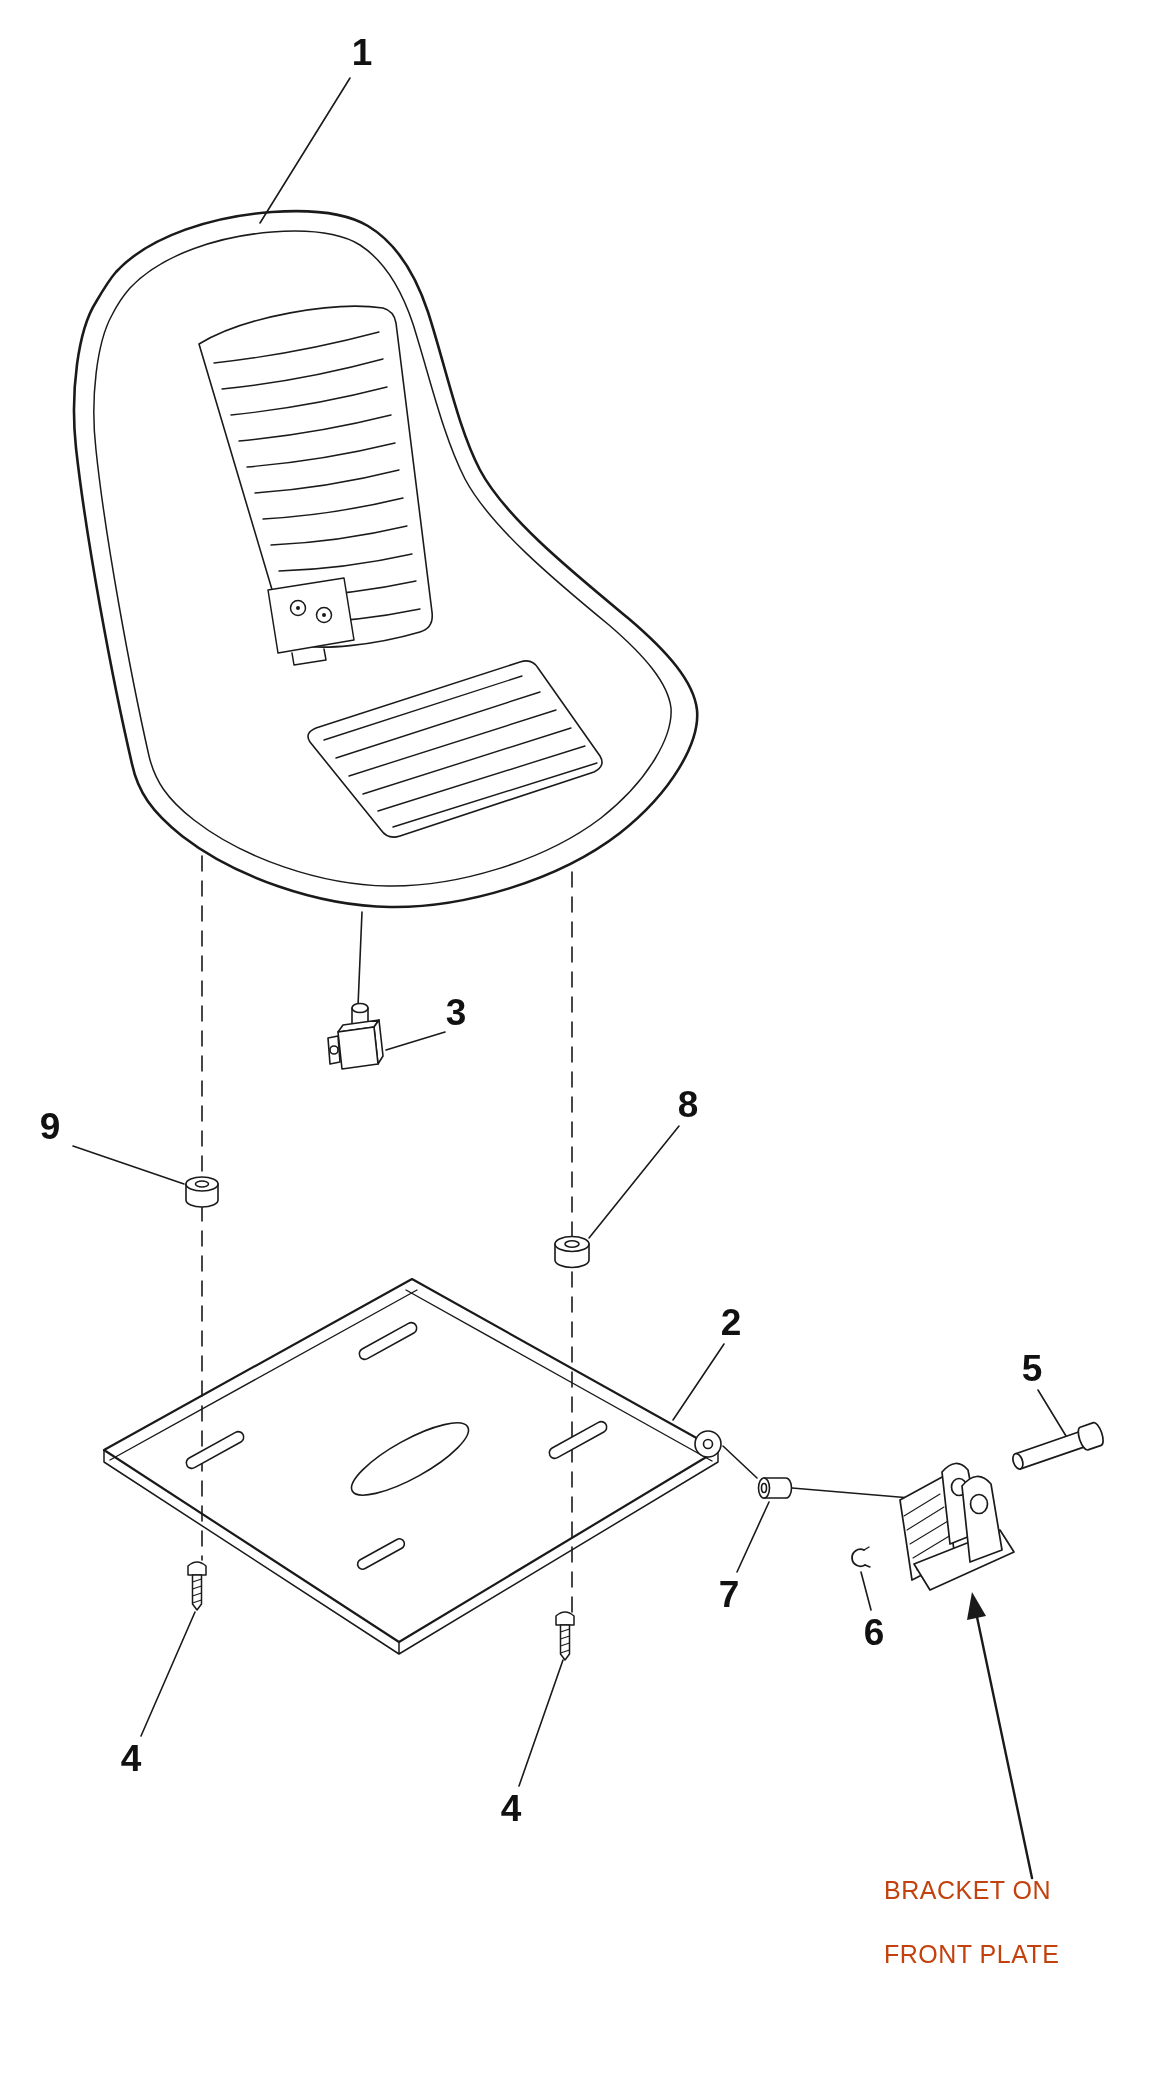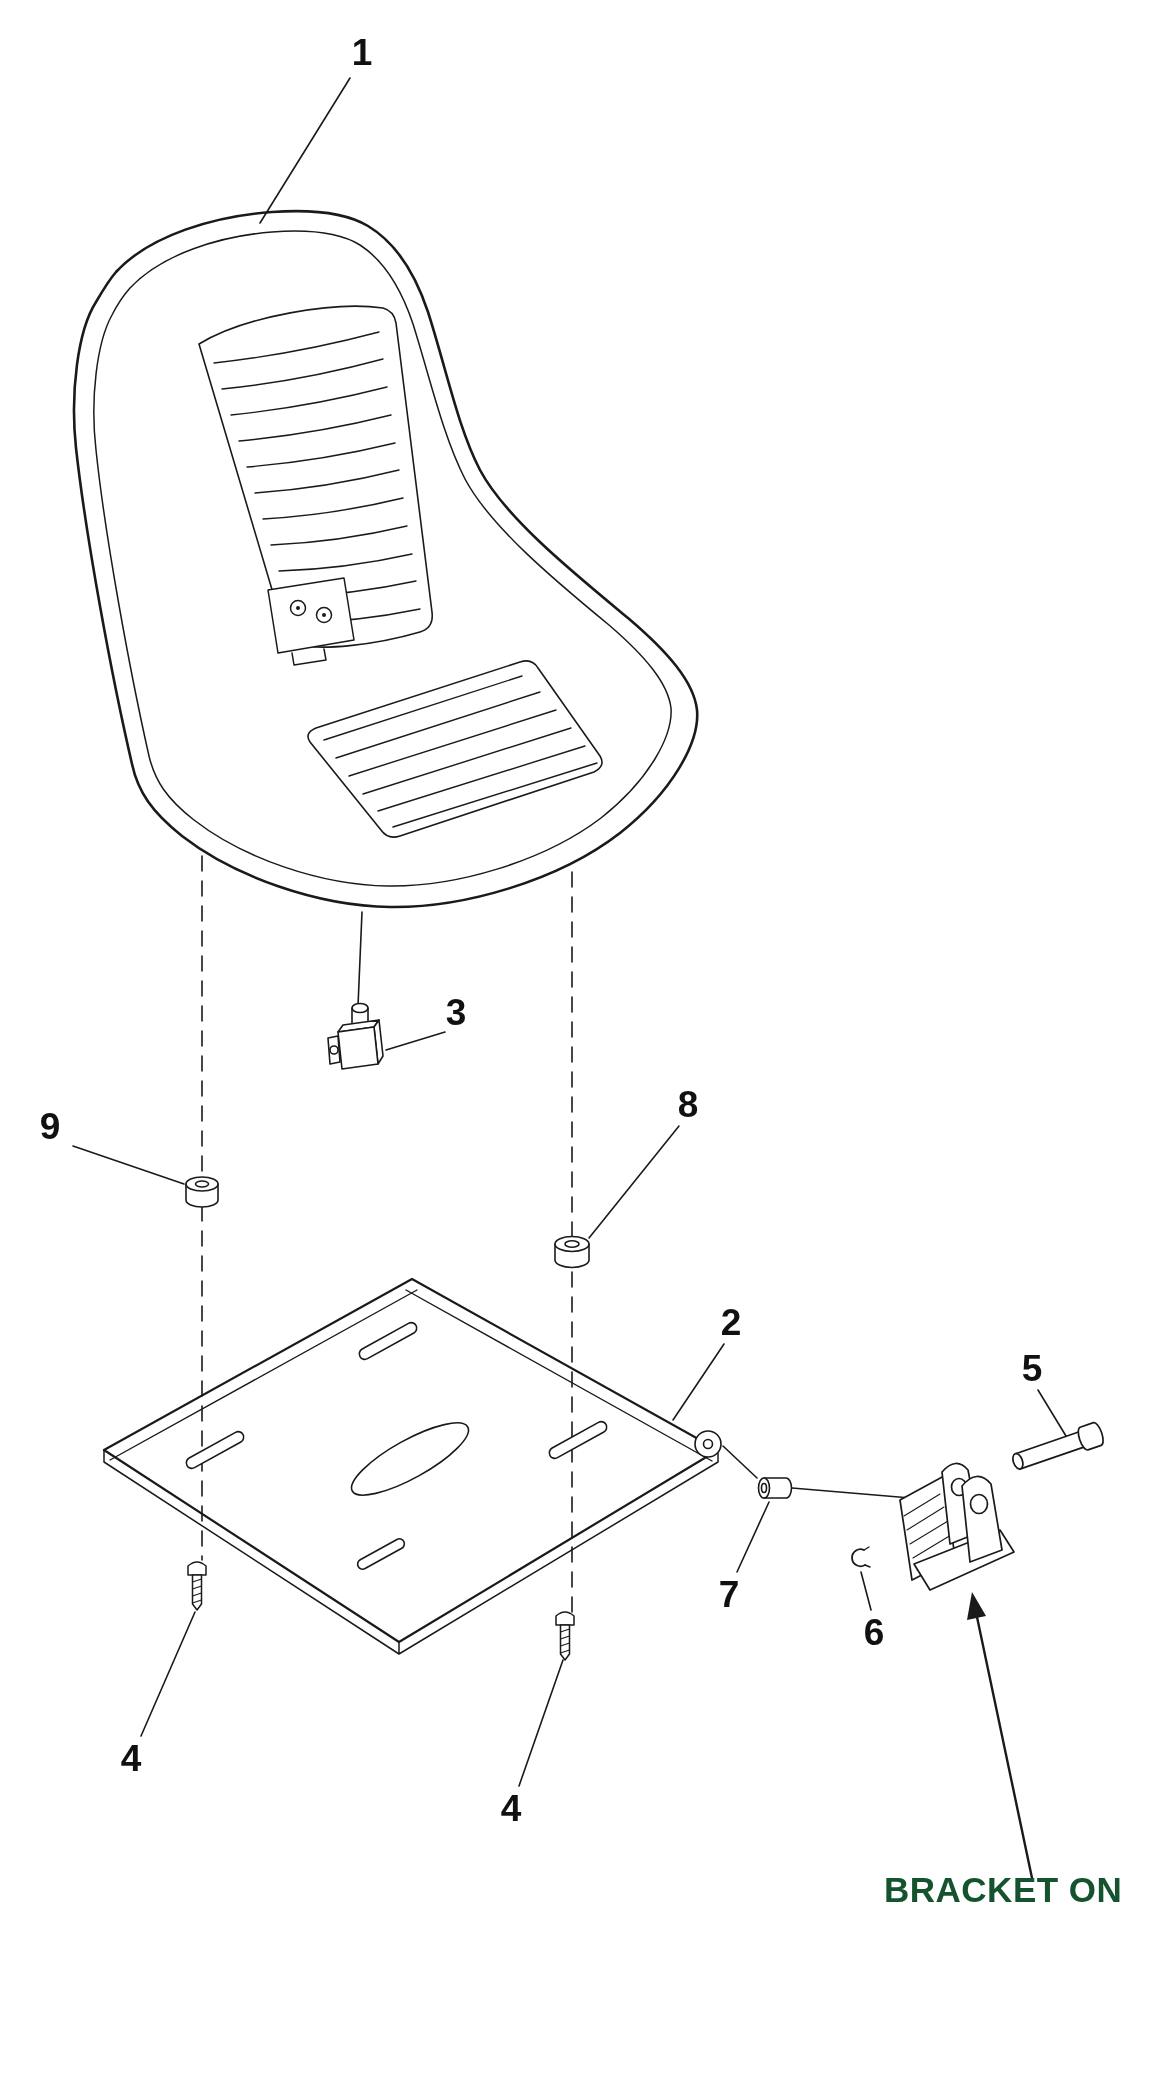--- a/index.html
+++ b/index.html
@@ -16,24 +16,24 @@
     transform:translate(-50%,-50%);
     font-weight:bold;
     font-size:37px;
     color:#111111;
     line-height:1;
     white-space:nowrap;
   }
   .note{
     position:absolute;
     left:884px;top:1858px;
-    font-weight:bold;
-    font-size:35px;
+    font-weight:normal;
+    font-size:25px;
     line-height:64px;
-    color:#14532d;
+    color:#c2410c;
     letter-spacing:0.5px;
     white-space:nowrap;
   }
   svg{stroke-linecap:round;stroke-linejoin:round;}
 </style>
 </head>
 <body>
 
 <div id="stage">
 
@@ -228,15 +228,16 @@
   <div class="callout" style="left:131px;top:1758px">4</div>
   <div class="callout" style="left:511px;top:1808px">4</div>
   <div class="callout" style="left:1032px;top:1368px">5</div>
   <div class="callout" style="left:874px;top:1632px">6</div>
   <div class="callout" style="left:729px;top:1594px">7</div>
   <div class="callout" style="left:688px;top:1104px">8</div>
   <div class="callout" style="left:50px;top:1126px">9</div>
 
   <div class="note">
     <div>BRACKET ON</div>
+    <div>FRONT PLATE</div>
   </div>
 
 </div>
 
 </body></html>

